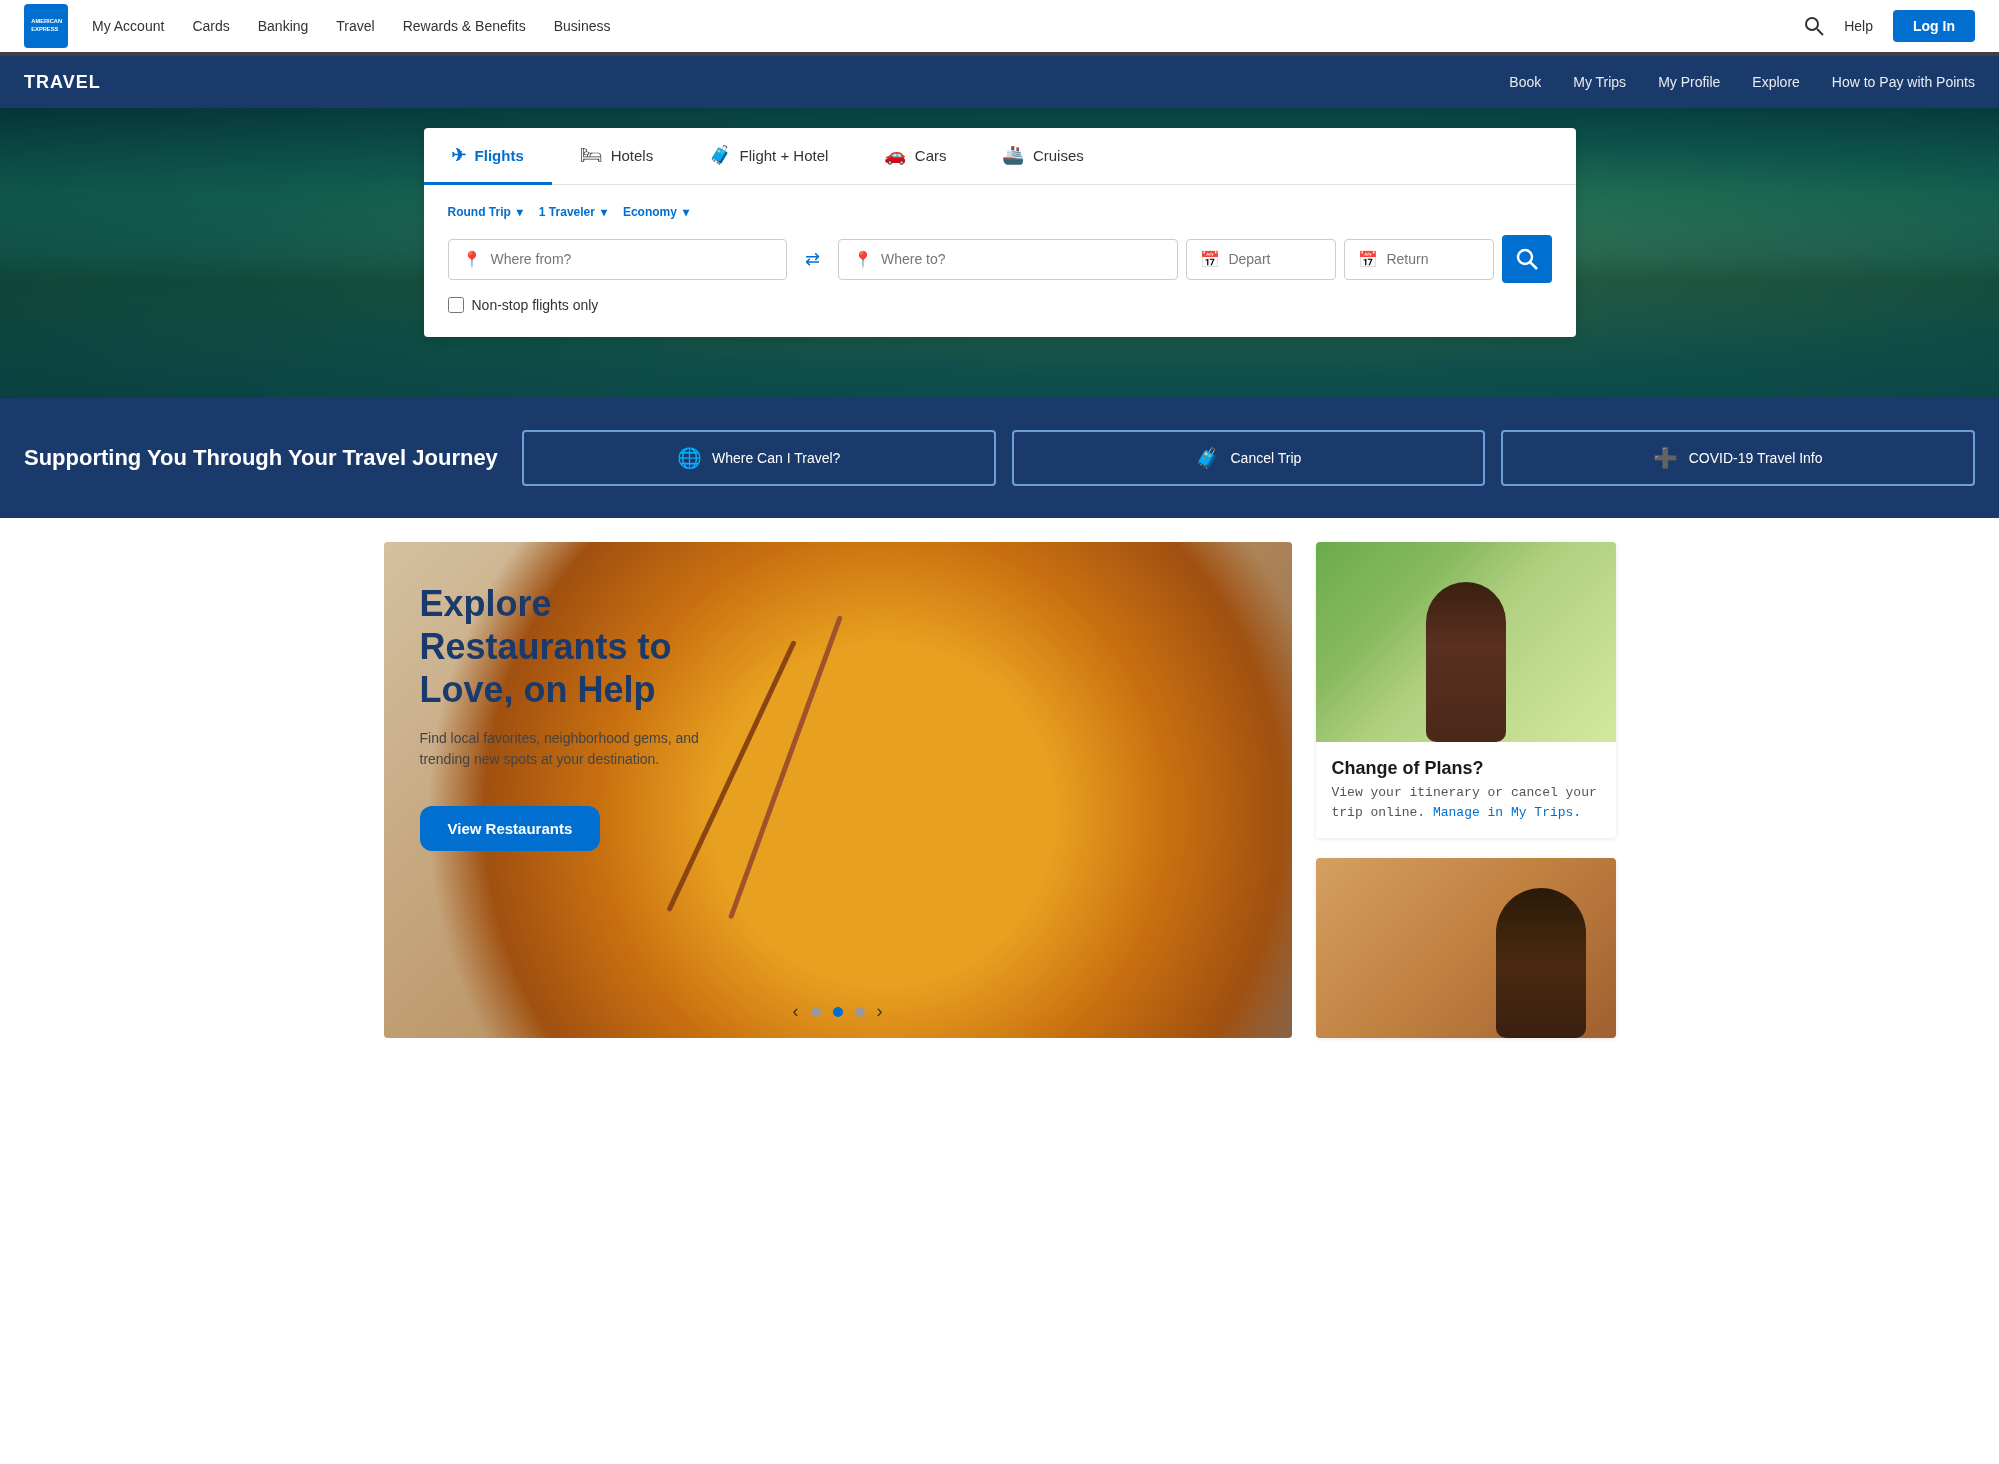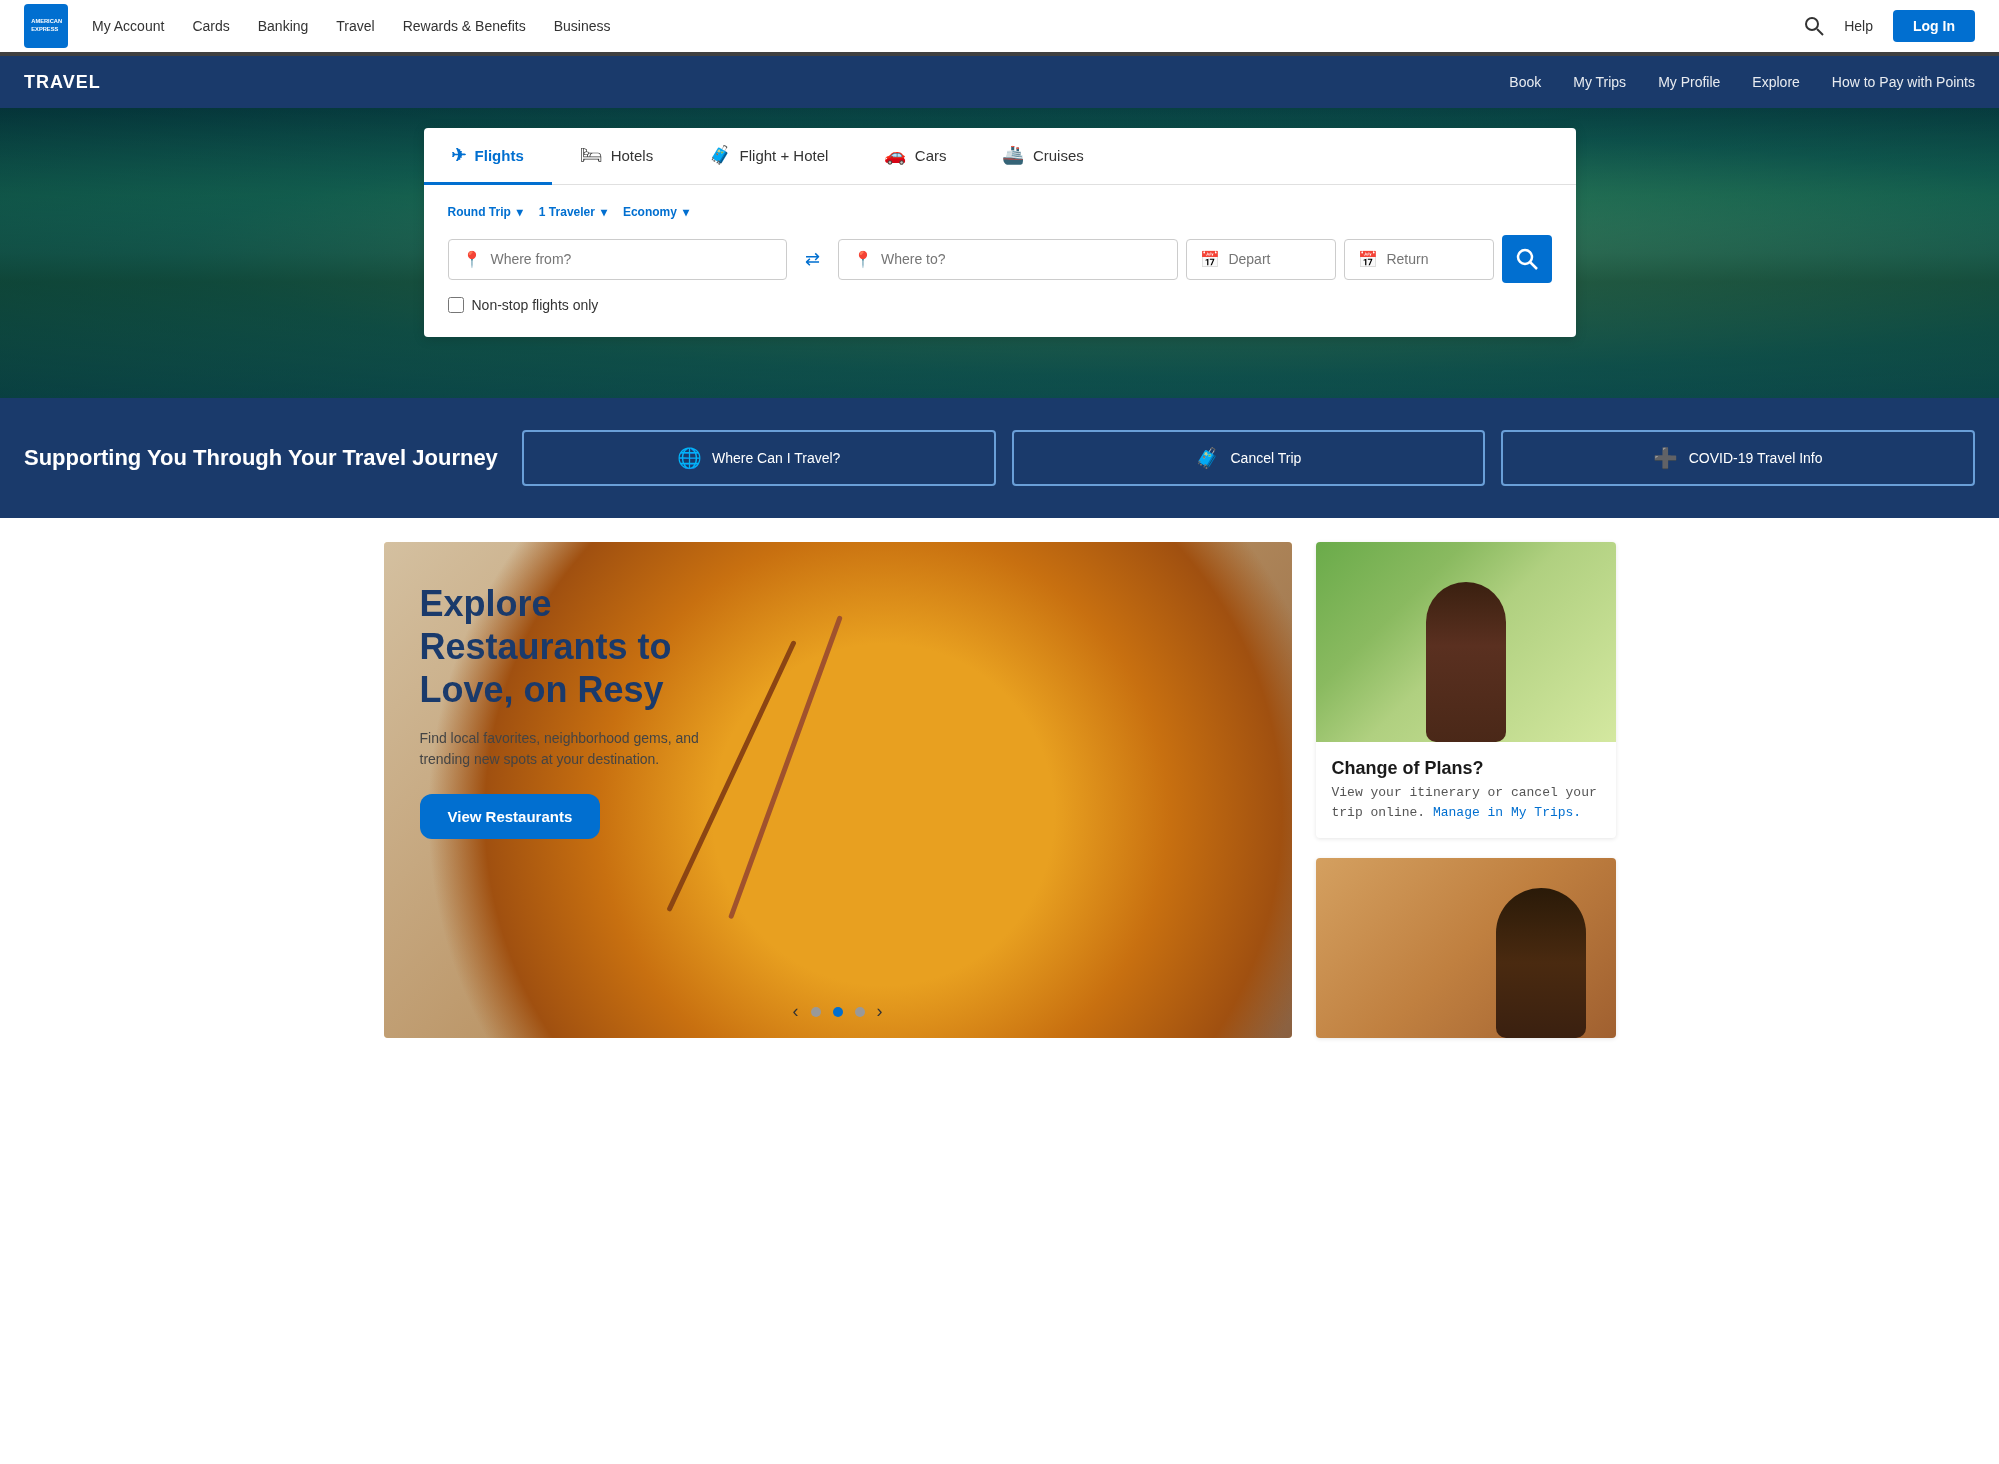--- a/index.html
+++ b/index.html
@@ -207,21 +207,21 @@
 
     .carousel-content {
       position: relative; z-index: 5; padding: 40px 36px;
     }
     .carousel-title {
       font-size: 36px; font-weight: 700; color: #1a3a6b;
       line-height: 1.2; margin-bottom: 16px; max-width: 300px;
     }
     .carousel-desc {
       font-size: 14px; color: #444; line-height: 1.5;
-      max-width: 320px; margin-bottom: 24px;
+      max-width: 320px; margin-bottom: 36px;
     }
     .carousel-cta {
       background: #016fd0; color: #fff; border: none; border-radius: 12px;
       padding: 14px 28px; font-size: 15px; font-weight: 600; cursor: pointer;
     }
 
     .carousel-nav {
       position: absolute; bottom: 16px; left: 50%; transform: translateX(-50%);
       display: flex; align-items: center; gap: 12px; z-index: 10;
     }
@@ -416,21 +416,21 @@
 </div>
 
 <div class="content-section">
 
   <div class="carousel-container">
     <div class="carousel-bg"></div>
     <div class="food-overlay"></div>
     <div class="chopstick1"></div>
     <div class="chopstick2"></div>
     <div class="carousel-content">
-      <div class="carousel-title">Explore Restaurants to Love, on Resy</div>
+      <div class="carousel-title">Explore Restaurants to Love, on Help</div>
       <div class="carousel-desc">Find local favorites, neighborhood gems, and trending new spots at your destination.</div>
       <button class="carousel-cta">View Restaurants</button>
     </div>
     <div class="carousel-nav">
       <button class="carousel-arrow">‹</button>
       <div class="carousel-dot"></div>
       <div class="carousel-dot active"></div>
       <div class="carousel-dot"></div>
       <button class="carousel-arrow">›</button>
     </div>

